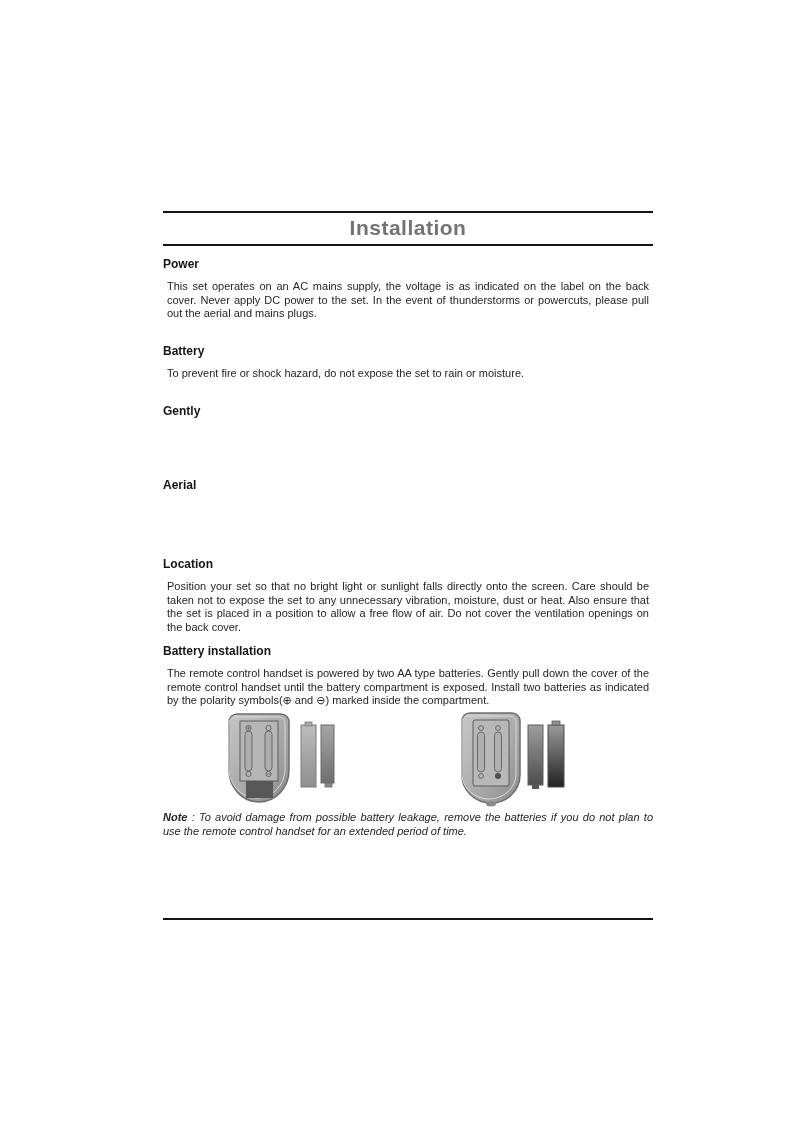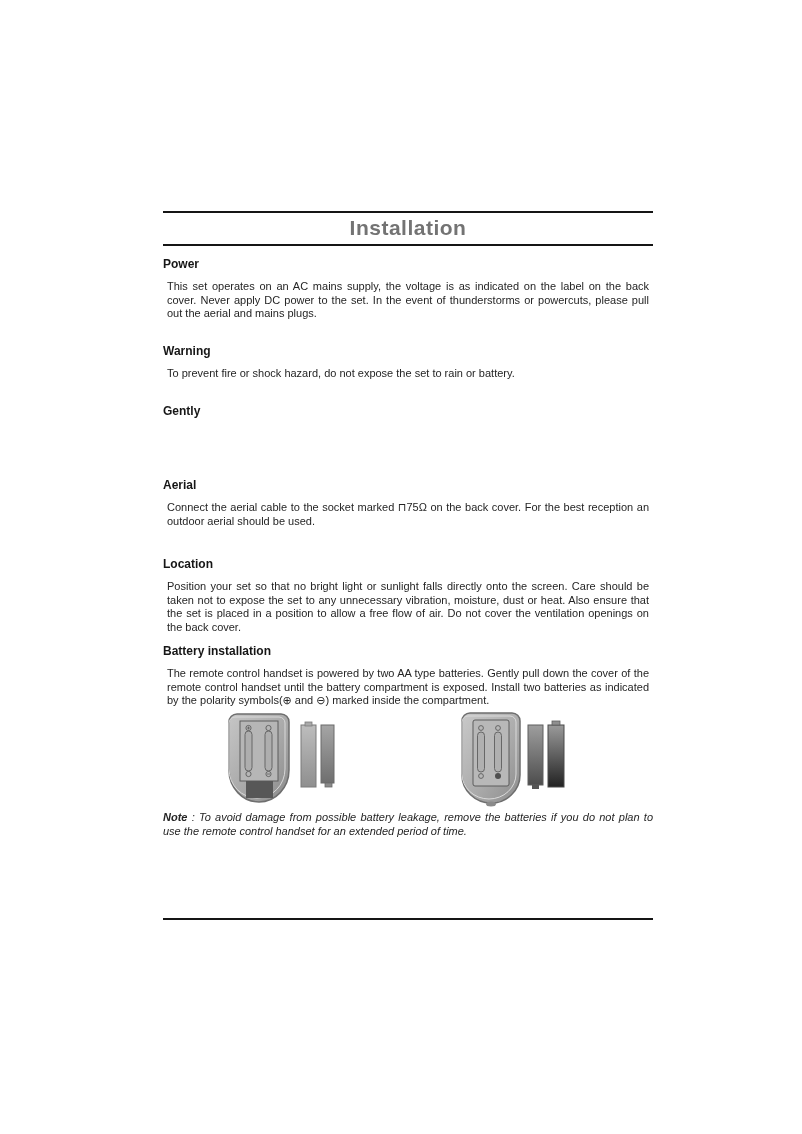--- a/index.html
+++ b/index.html
@@ -63,31 +63,30 @@
     <div class="page-title">Installation</div>
     <div class="rule thin"></div>
   </div>
 
   <div class="section content-x" style="top:257px">
     <h2>Power</h2>
     <p>This set operates on an AC mains supply, the voltage is as indicated on the label on the back cover. Never apply DC power to the set. In the event of thunderstorms or powercuts, please pull out the aerial and mains plugs.</p>
   </div>
 
   <div class="section content-x" style="top:344px">
-    <h2>Warning</h2>
-    <p>To prevent fire or shock hazard, do not expose the set to rain or battery.</p>
+    <h2>Battery</h2>
+    <p>To prevent fire or shock hazard, do not expose the set to rain or moisture.</p>
   </div>
 
   <div class="section content-x" style="top:404px">
     <h2>Gently</h2>
   </div>
 
   <div class="section content-x" style="top:478px">
     <h2>Aerial</h2>
-    <p><span>Connect the aerial cable to the socket marked </span><span class="sym">⊓75Ω</span><span>  on the back cover. For the best reception an outdoor aerial should be used.</span></p>
   </div>
 
   <div class="section content-x" style="top:644px">
     <h2>Battery installation</h2>
     <p><span>The remote control handset is powered by two AA type batteries. Gently pull down the cover of the remote control handset until the battery compartment is exposed. Install two batteries as indicated by the polarity symbols(</span><span class="sym">⊕</span><span> and </span><span class="sym">⊖</span><span>) marked inside the compartment.</span></p>
   </div>
 
   <div class="section content-x" style="top:557px">
     <h2>Location</h2>
     <p>Position your set so that no bright light or sunlight falls directly onto the screen. Care should be taken not to expose the set to any unnecessary vibration, moisture, dust or heat. Also ensure that the set is placed in a position to allow a free flow of air. Do not cover the ventilation openings on the back cover.</p>

